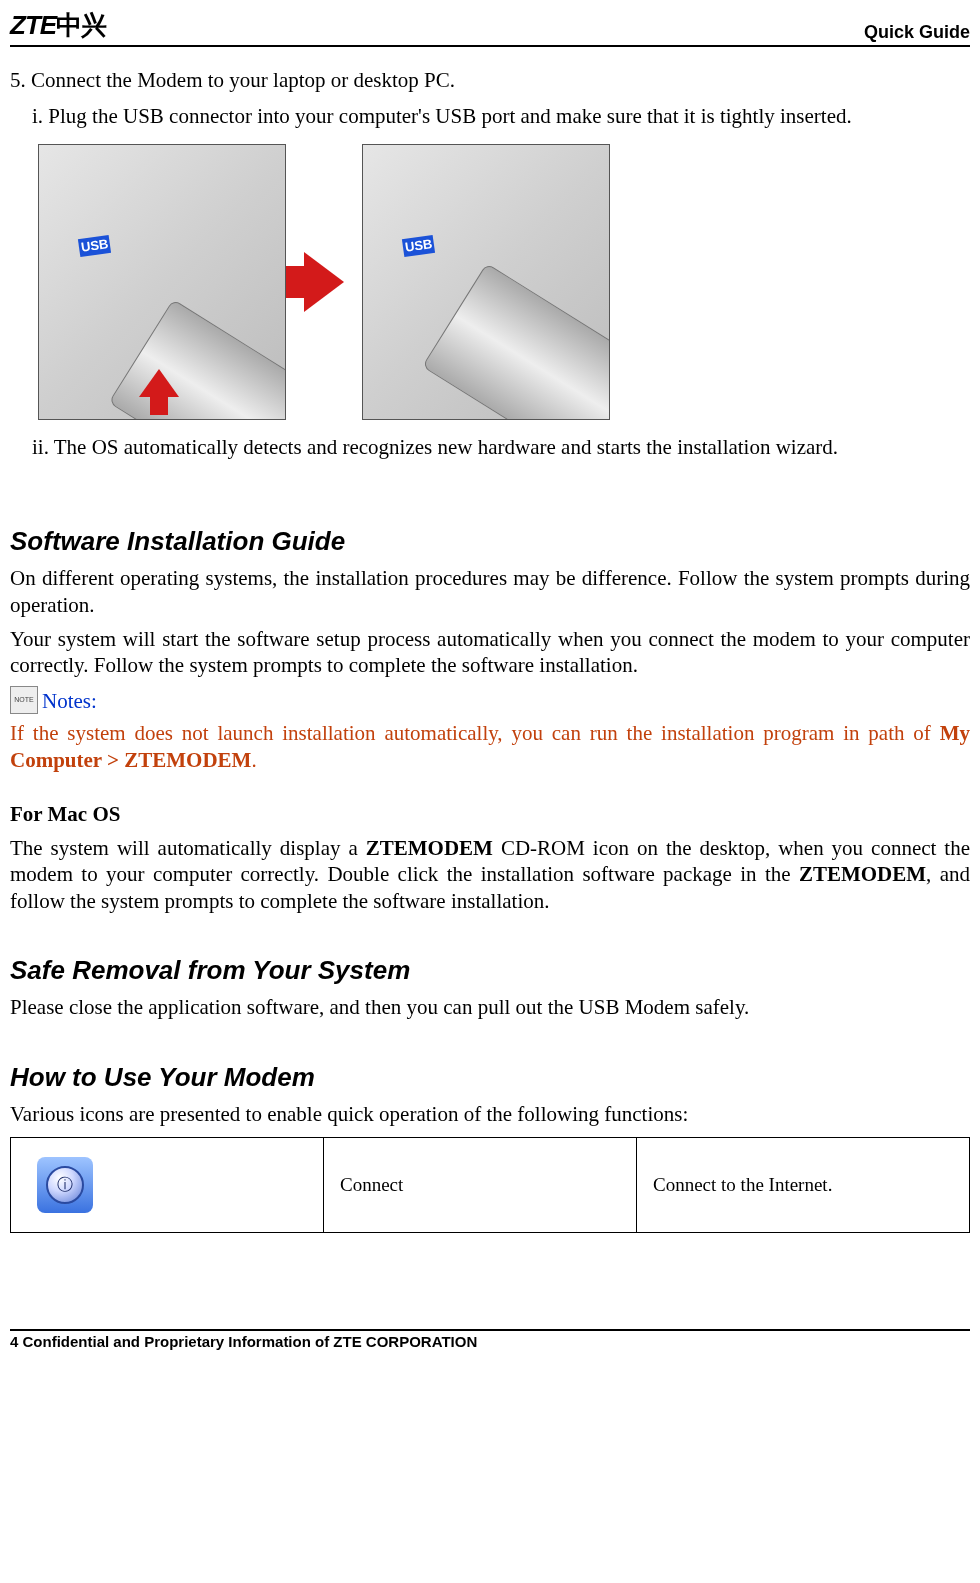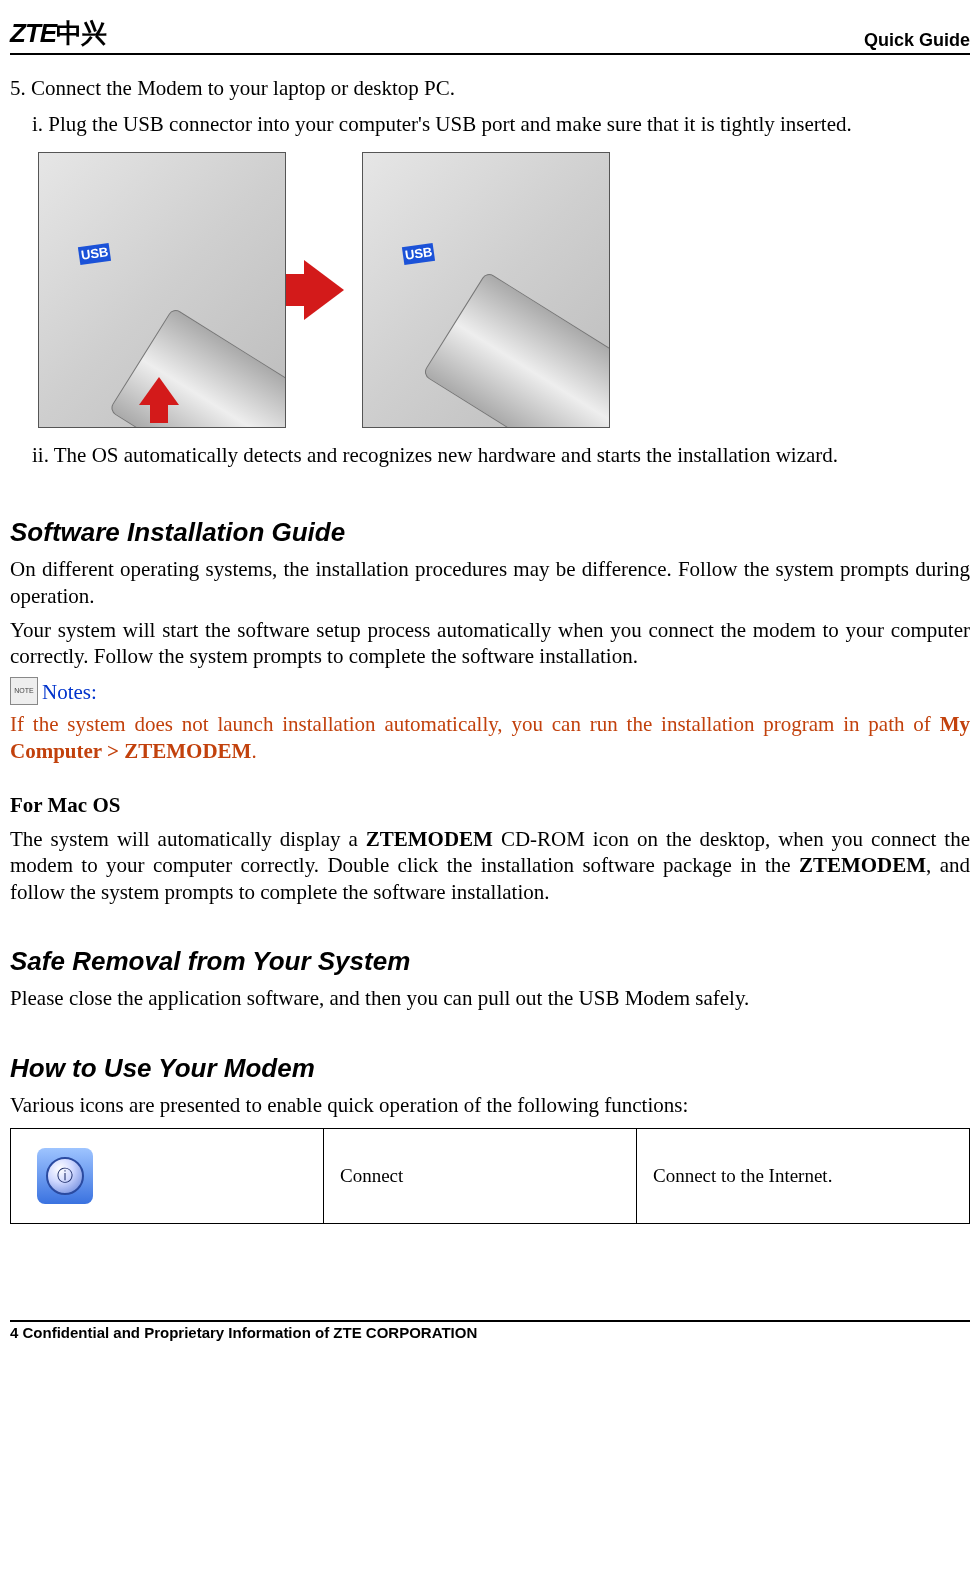--- a/index.html
+++ b/index.html
@@ -4,21 +4,21 @@
   <style>
     body {
       margin: 0;
       padding: 0;
       font-family: "Times New Roman", Times, serif;
       background: #fff;
       color: #000;
       width: 980px;
     }
     .page {
-      padding: 16px 10px 0 10px;
+      padding: 8px 10px 0 10px;
     }
     .header {
       border-bottom: 2px solid #000;
       padding-bottom: 2px;
       display: flex;
       justify-content: space-between;
       align-items: flex-end;
     }
     .logo {
       font-weight: bold;
@@ -125,21 +125,21 @@
       top: -16px;
       width: 18px;
       height: 32px;
       background: #d31a1a;
     }
     h2.section {
       font-family: Arial, Helvetica, sans-serif;
       font-style: italic;
       font-weight: bold;
       font-size: 26px;
-      margin-top: 48px;
+      margin-top: 65px;
       margin-bottom: 8px;
     }
     h2.section.tight { margin-top: 40px; }
     .para {
       margin: 8px 0;
       text-align: justify;
     }
     .subhead {
       font-weight: bold;
       margin-top: 14px;

